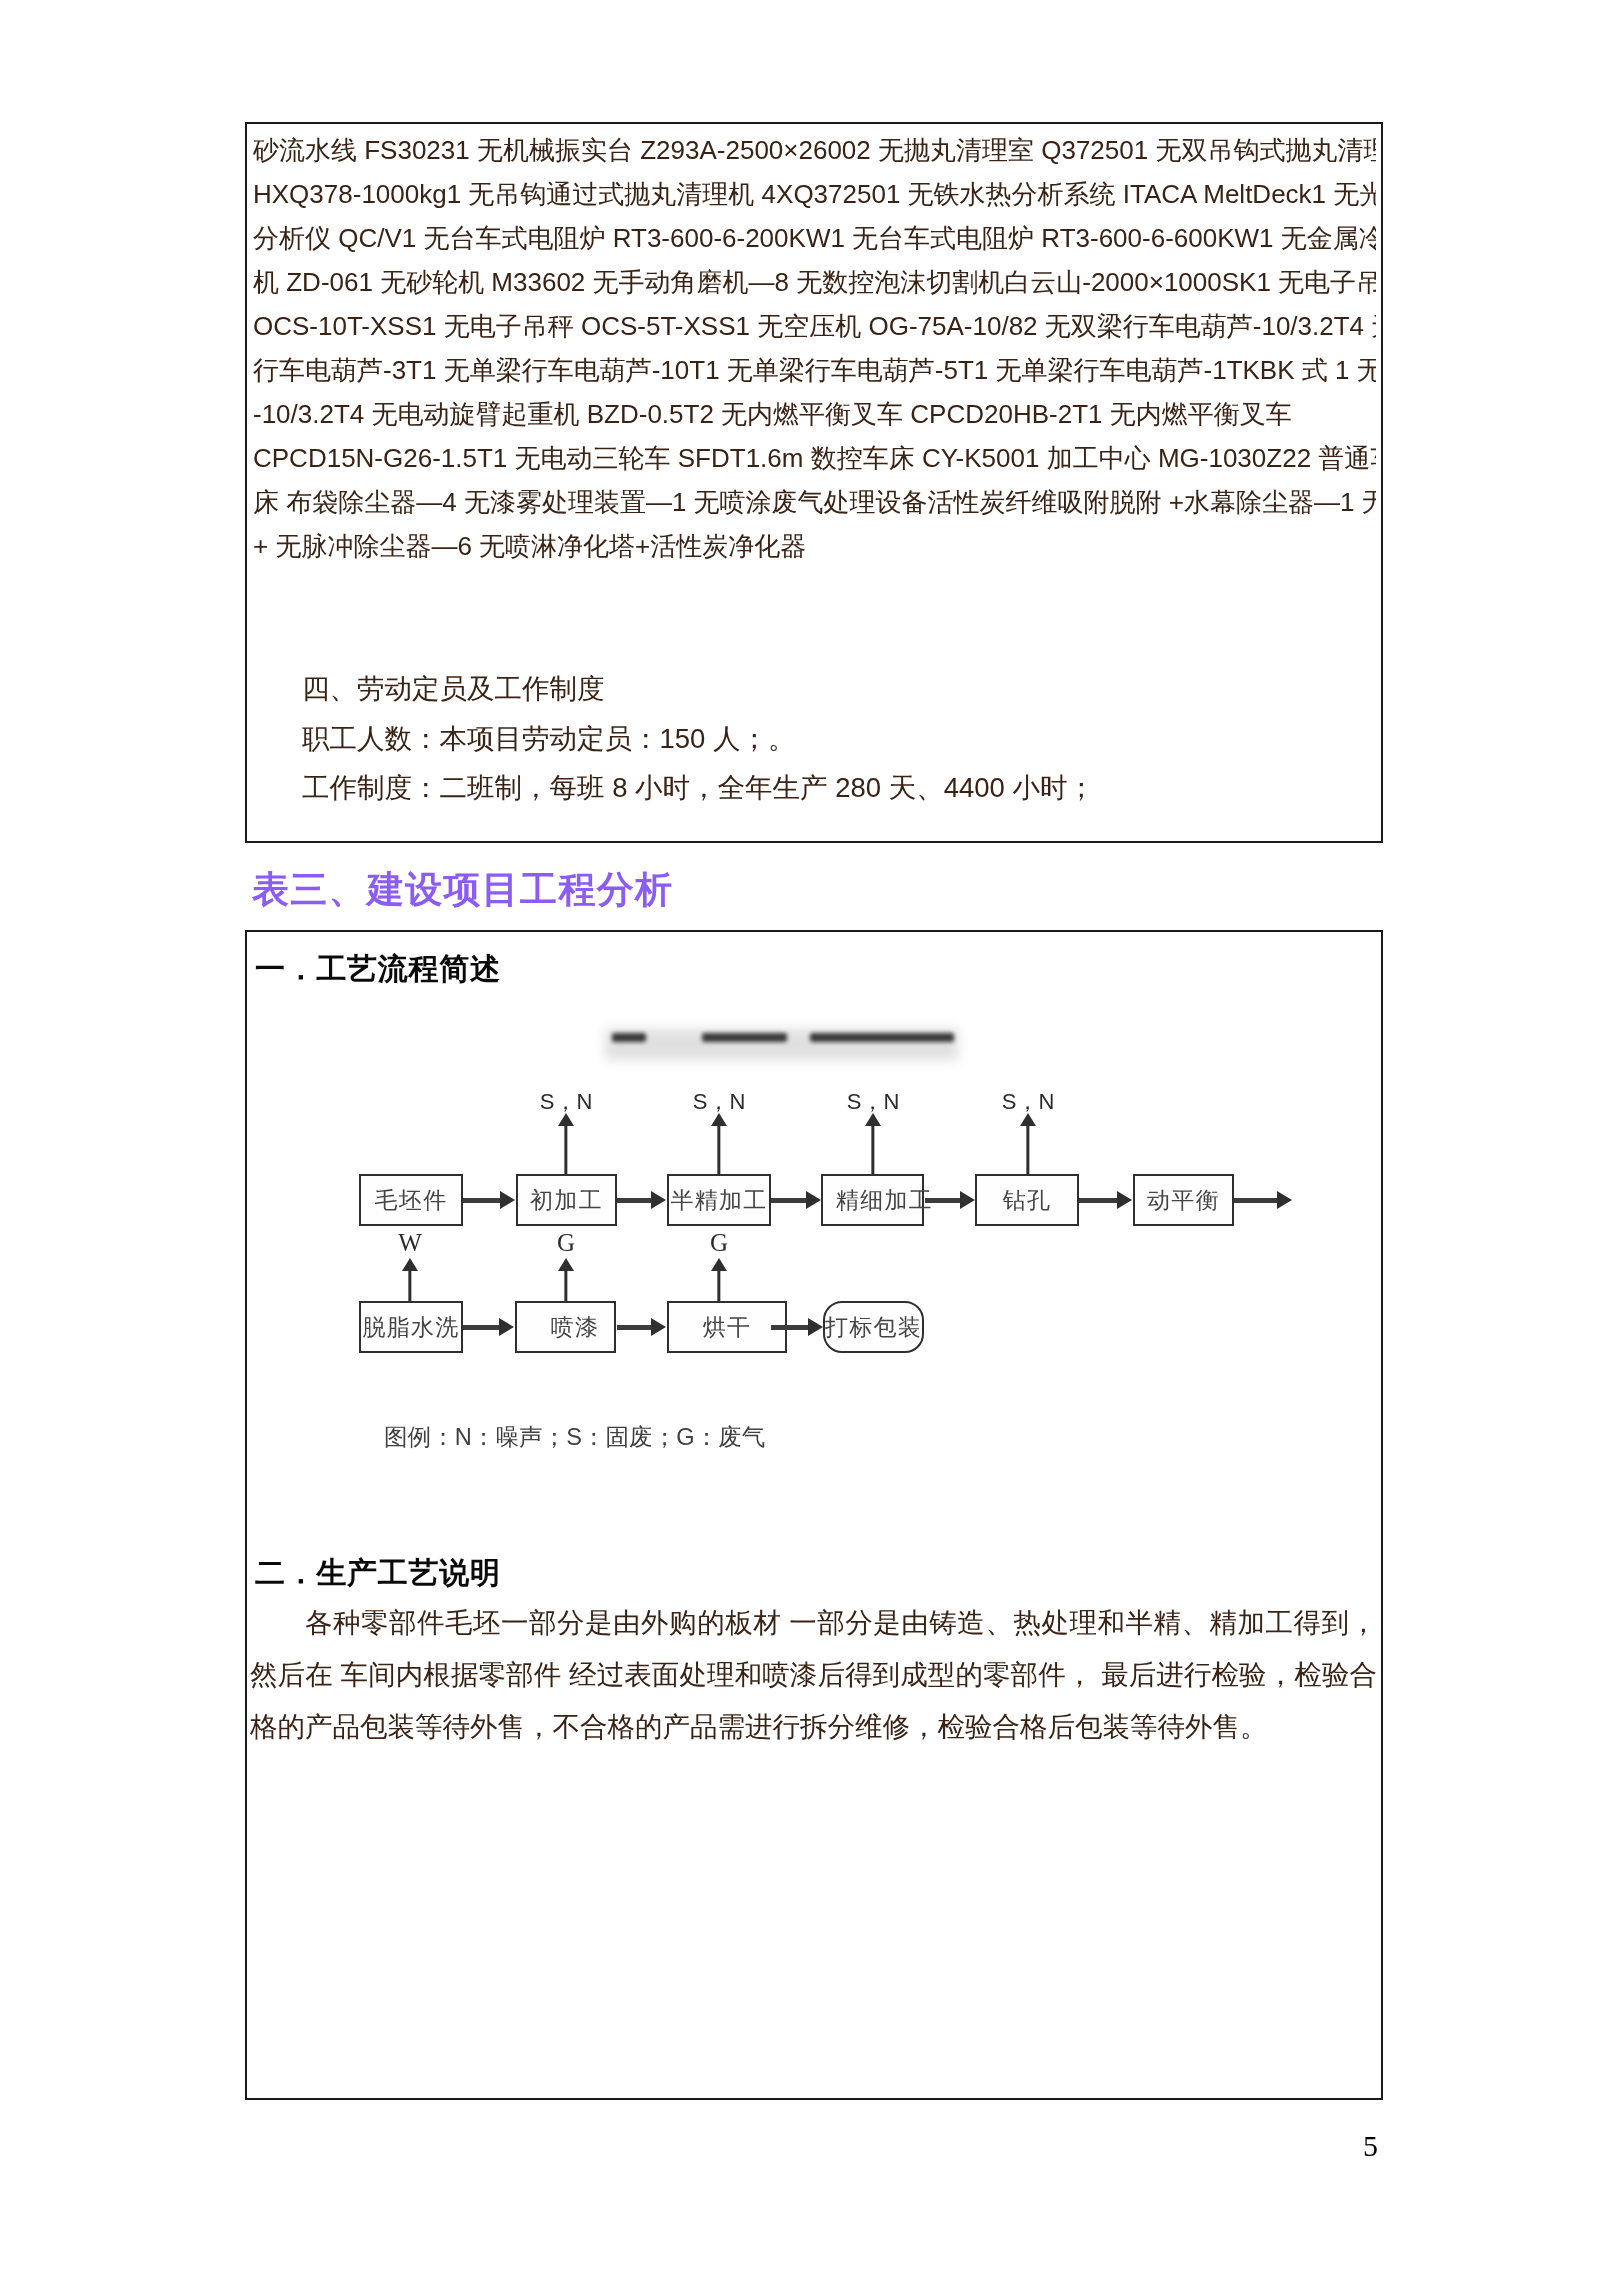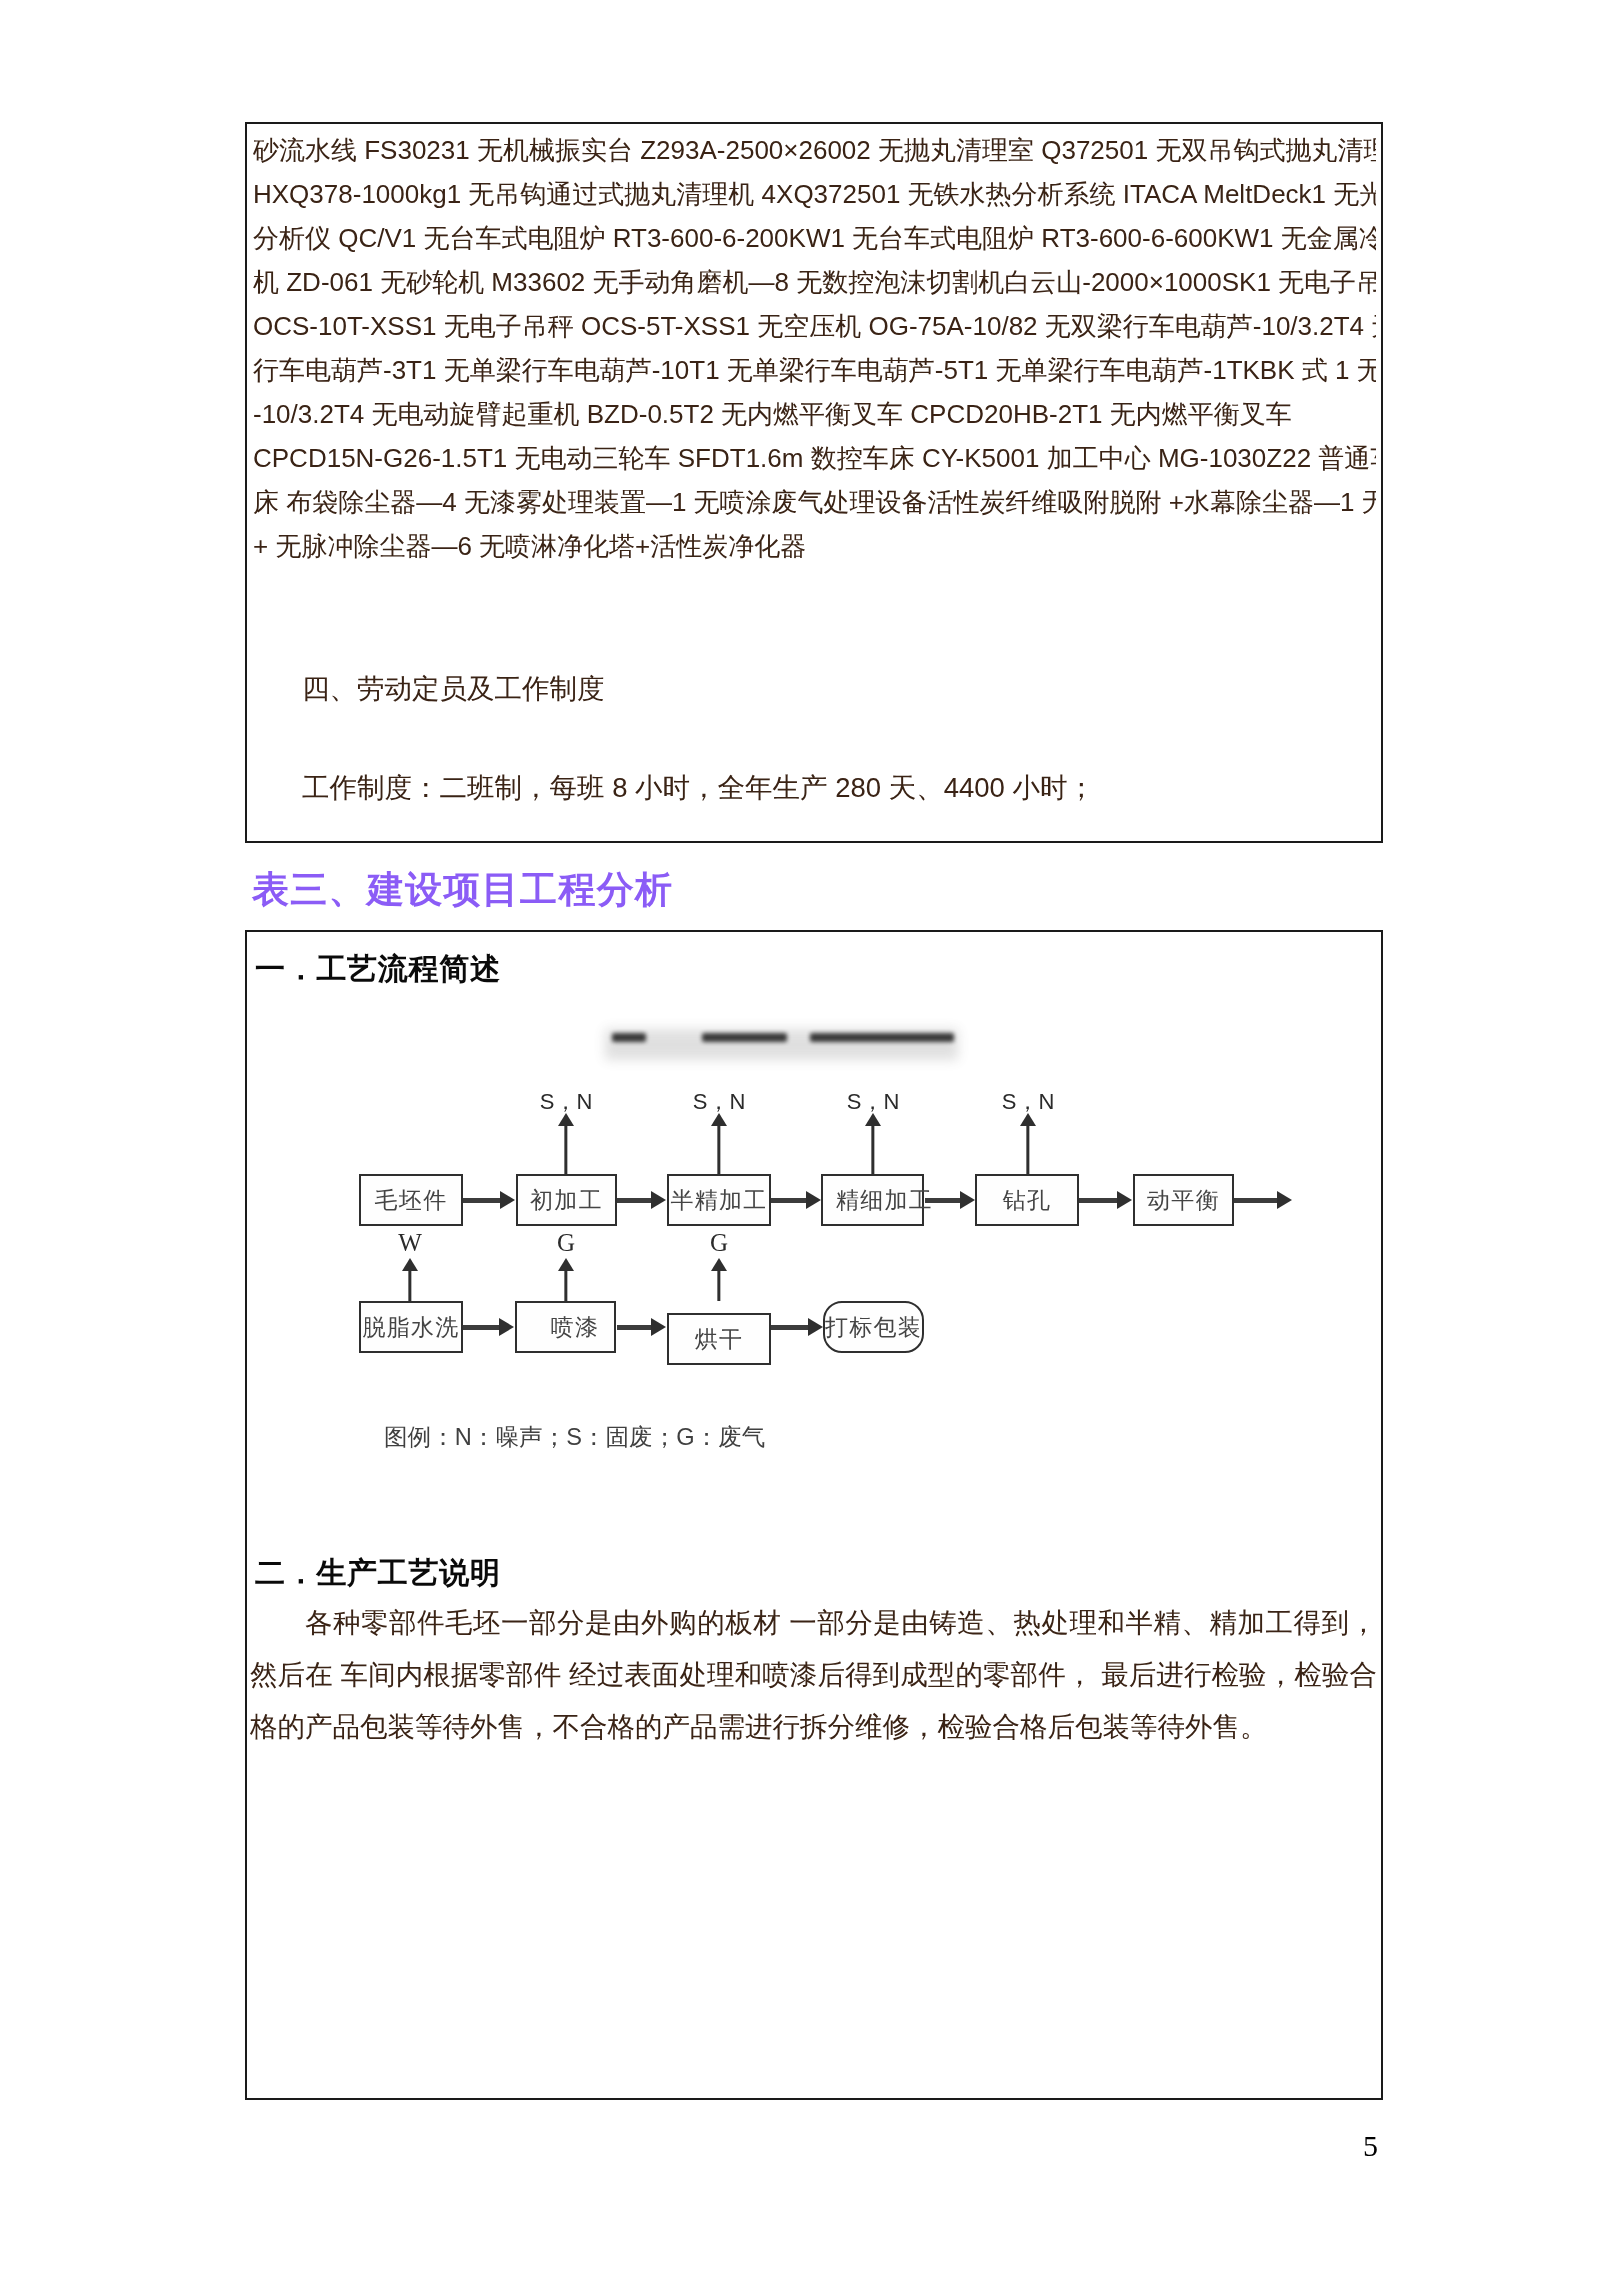--- a/index.html
+++ b/index.html
@@ -92,20 +92,21 @@
     <div class="ln">机 ZD-061 无砂轮机 M33602 无手动角磨机—8 无数控泡沫切割机白云山-2000×1000SK1 无电子吊秤</div>
     <div class="ln">OCS-10T-XSS1 无电子吊秤 OCS-5T-XSS1 无空压机 OG-75A-10/82 无双梁行车电葫芦-10/3.2T4 无双梁</div>
     <div class="ln">行车电葫芦-3T1 无单梁行车电葫芦-10T1 无单梁行车电葫芦-5T1 无单梁行车电葫芦-1TKBK 式 1 无龙门吊</div>
     <div class="ln">-10/3.2T4 无电动旋臂起重机 BZD-0.5T2 无内燃平衡叉车 CPCD20HB-2T1 无内燃平衡叉车</div>
     <div class="ln">CPCD15N-G26-1.5T1 无电动三轮车 SFDT1.6m      数控车床 CY-K5001 加工中心 MG-1030Z22 普通车</div>
     <div class="ln">床 布袋除尘器—4 无漆雾处理装置—1 无喷涂废气处理设备活性炭纤维吸附脱附 +水幕除尘器—1 无旋风</div>
     <div class="ln">+ 无脉冲除尘器—6 无喷淋净化塔+活性炭净化器</div>
   </div>
 
   <div class="docline" style="left:302px;top:673px;">四、劳动定员及工作制度</div>
+  <div class="docline" style="left:302px;top:723px;">职工人数：本项目劳动定员：150 人；。</div>
   <div class="docline" style="left:302px;top:772px;">工作制度：二班制，每班 8 小时，全年生产 280 天、4400 小时；</div>
 
   <div class="tbl-title">表三、建设项目工程分析</div>
 
   <div id="box2" class="tbox"></div>
 
   <div class="sec-head" style="left:255px;top:949px;">一．工艺流程简述</div>
 
   <div class="smudge-haze" style="left:605px;top:1029px;width:353px;height:31px;"></div>
   <div class="smudge" style="left:612px;top:1033px;width:34px;height:8.5px;"></div>
@@ -152,21 +153,21 @@
 
   <div class="vhead" style="left:410px;top:1258px;"></div>
   <div class="vshaft" style="left:410px;top:1271px;height:30px;"></div>
   <div class="vhead" style="left:566px;top:1258px;"></div>
   <div class="vshaft" style="left:566px;top:1271px;height:30px;"></div>
   <div class="vhead" style="left:719px;top:1258px;"></div>
   <div class="vshaft" style="left:719px;top:1271px;height:30px;"></div>
 
   <div class="fnode" style="left:359px;top:1301px;width:104px;height:52px;">脱脂水洗</div>
   <div class="fnode" style="left:515px;top:1301px;width:101px;height:52px;padding-left:19px;">喷漆</div>
-  <div class="fnode" style="left:667px;top:1301px;width:104px;height:52px;margin-top:12px;">烘干</div>
+  <div class="fnode" style="left:667px;top:1301px;width:120px;height:52px;">烘干</div>
   <div class="fnode" style="left:823px;top:1301px;width:101px;height:52px;border-radius:19px;">打标包装</div>
 
   <div class="hshaft" style="left:463px;top:1325px;width:38px;"></div>
   <div class="hhead" style="left:499px;top:1318px;"></div>
   <div class="hshaft" style="left:617px;top:1325px;width:36px;"></div>
   <div class="hhead" style="left:651px;top:1318px;"></div>
   <div class="hshaft" style="left:771px;top:1325px;width:38px;"></div>
   <div class="hhead" style="left:808px;top:1318px;"></div>
 
   <div class="docline" style="left:384px;top:1422px;color:#404040;font-size:23.6px;">图例：N：噪声；S：固废；G：废气</div>

